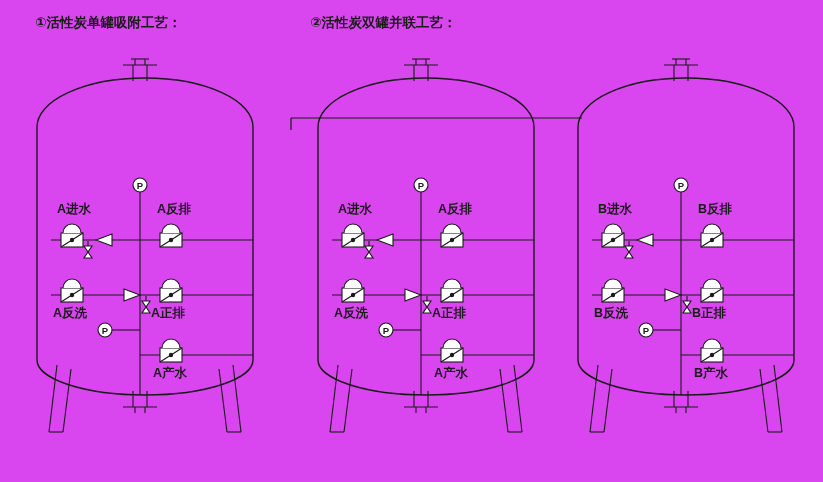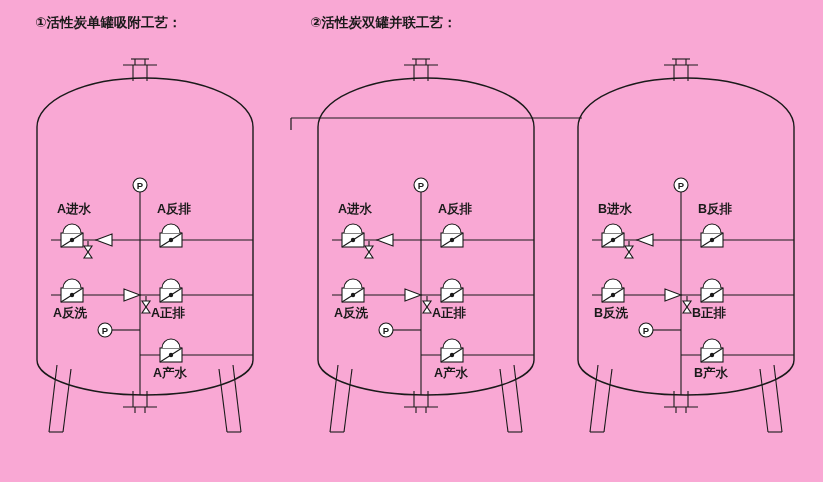--- a/index.html
+++ b/index.html
@@ -1,16 +1,16 @@
 <!DOCTYPE html>
 <html><head>
 <meta charset="utf-8">
 <style>
   html,body{margin:0;padding:0;background:#ffffff;}
-  .canvas{width:823px;height:482px;background:#f9a8d4;position:relative;overflow:hidden;}
+  .canvas{width:823px;height:482px;background:#d946ef;position:relative;overflow:hidden;}
   svg{display:block;}
   svg text{font-family:"Liberation Sans","DejaVu Sans",sans-serif;font-weight:700;font-size:12.5px;fill:#1a1a1a;}
   svg text.title{font-size:13.5px;}
   svg text.gauge{font-size:9.5px;text-anchor:middle;}
 </style>
 </head>
 <body>
 
 <div class="canvas">
   <svg width="823" height="482" viewBox="0 0 823 482">

